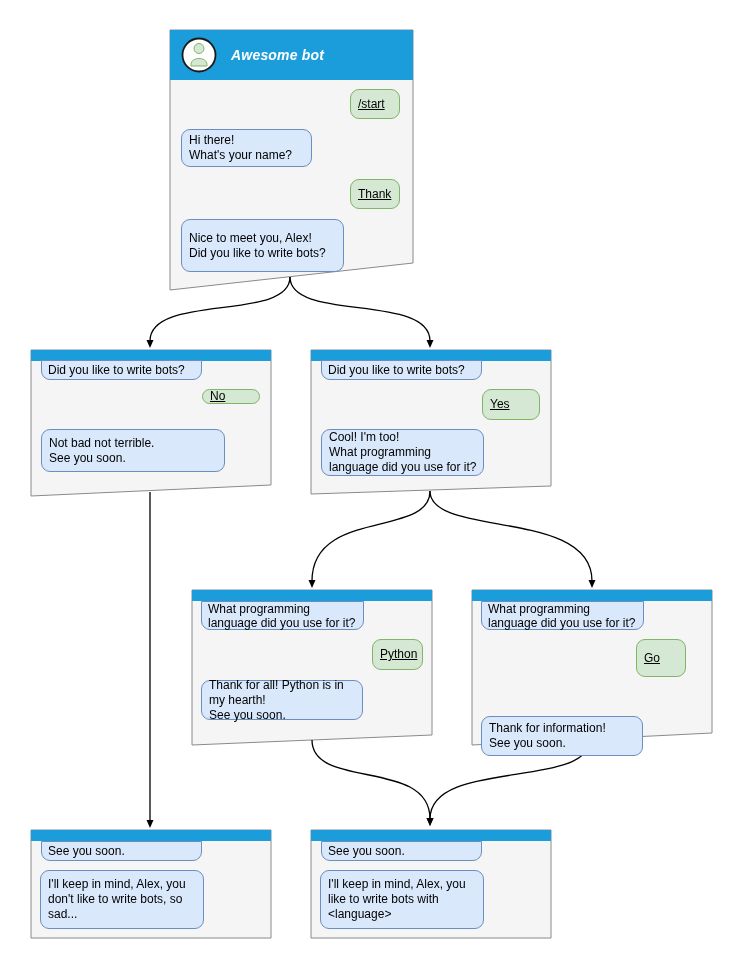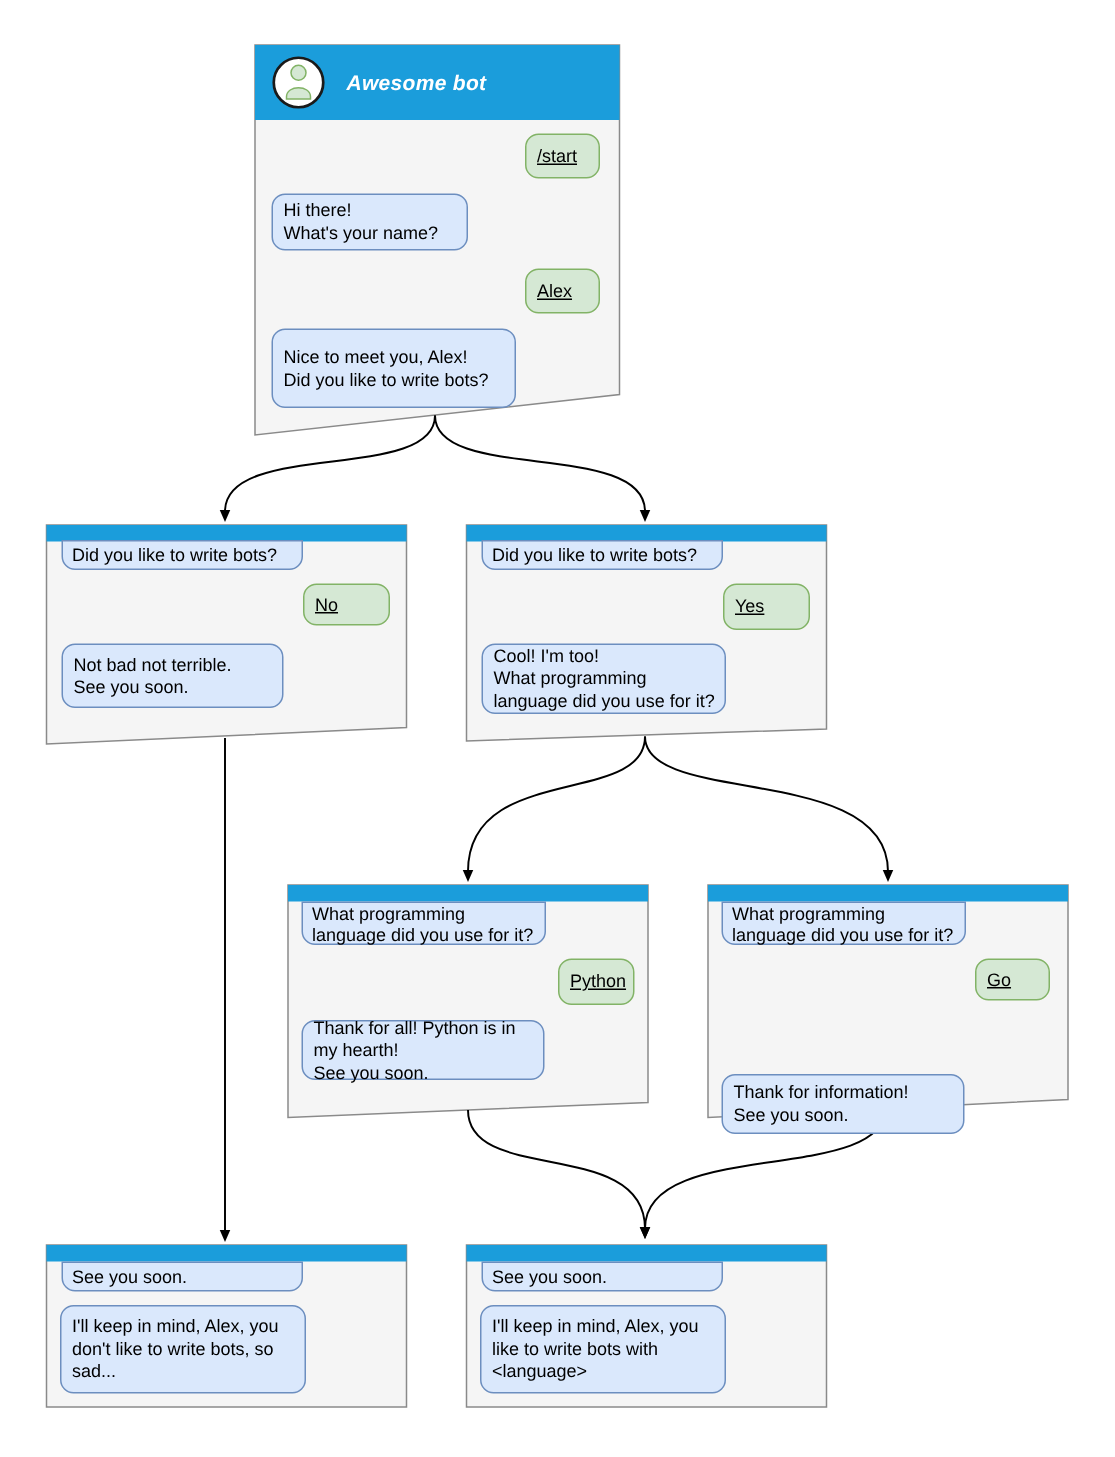--- a/index.html
+++ b/index.html
@@ -78,45 +78,45 @@
       <circle cx="199" cy="55" r="16.5" fill="#ffffff" stroke="#1a1a1a" stroke-width="1.8"></circle>
       <circle class="avatar-head" cx="199" cy="48.5" r="5"></circle>
       <path class="avatar-body" d="M191,64.5 C191,56.5 207,56.5 207,64.5 L207,66 L191,66 Z"></path>
     </g>
   </svg>
 
   <div class="window-title" style="left:231px;top:30px;height:50px;">Awesome bot</div>
   <div class="bubble user" style="right:343px;top:89px;width:50px;height:30px;">/start</div>
   <div class="bubble bot" style="left:181px;top:129px;width:131px;height:38px;">Hi there!
 What's your name?</div>
-  <div class="bubble user" style="right:343px;top:179px;width:50px;height:30px;">Alex</div>
+  <div class="bubble user" style="right:343px;top:179px;width:50px;height:30px;">Thank</div>
   <div class="bubble bot" style="left:181px;top:219px;width:163px;height:53px;">Nice to meet you, Alex!
 Did you like to write bots?</div>
 
   <div class="bubble bot flush" style="left:41px;top:360px;width:161px;height:20px;">Did you like to write bots?</div>
-  <div class="bubble user" style="right:483px;top:389px;width:58px;height:28px;">No</div>
-  <div class="bubble bot" style="left:41px;top:429px;width:148px;height:43px;">Not bad not terrible.
+  <div class="bubble user" style="right:483px;top:389px;width:58px;height:15px;">No</div>
+  <div class="bubble bot" style="left:41px;top:429px;width:184px;height:43px;">Not bad not terrible.
 See you soon.</div>
 
   <div class="bubble bot flush" style="left:321px;top:360px;width:161px;height:20px;">Did you like to write bots?</div>
   <div class="bubble user" style="right:203px;top:389px;width:58px;height:31px;">Yes</div>
   <div class="bubble bot" style="left:321px;top:429px;width:163px;height:47px;">Cool! I'm too!
 What programming
 language did you use for it?</div>
 
   <div class="bubble bot flush" style="left:201px;top:601px;width:163px;height:29px;">What programming
 language did you use for it?</div>
   <div class="bubble user" style="right:320px;top:639px;width:51px;height:31px;">Python</div>
   <div class="bubble bot" style="left:201px;top:680px;width:162px;height:40px;">Thank for all! Python is in
 my hearth!
 See you soon.</div>
 
   <div class="bubble bot flush" style="left:481px;top:601px;width:163px;height:29px;">What programming
 language did you use for it?</div>
-  <div class="bubble user" style="right:43px;top:639px;width:50px;height:28px;">Go</div>
+  <div class="bubble user" style="right:57px;top:639px;width:50px;height:38px;">Go</div>
   <div class="bubble bot" style="left:481px;top:680px;width:162px;height:40px;margin-top:36px;">Thank for information!
 See you soon.</div>
 
   <div class="bubble bot flush" style="left:41px;top:841px;width:161px;height:20px;">See you soon.</div>
   <div class="bubble bot" style="left:40px;top:870px;width:164px;height:59px;">I'll keep in mind, Alex, you
 don't like to write bots, so
 sad...</div>
 
   <div class="bubble bot flush" style="left:321px;top:841px;width:161px;height:20px;">See you soon.</div>
   <div class="bubble bot" style="left:320px;top:870px;width:164px;height:59px;">I'll keep in mind, Alex, you

